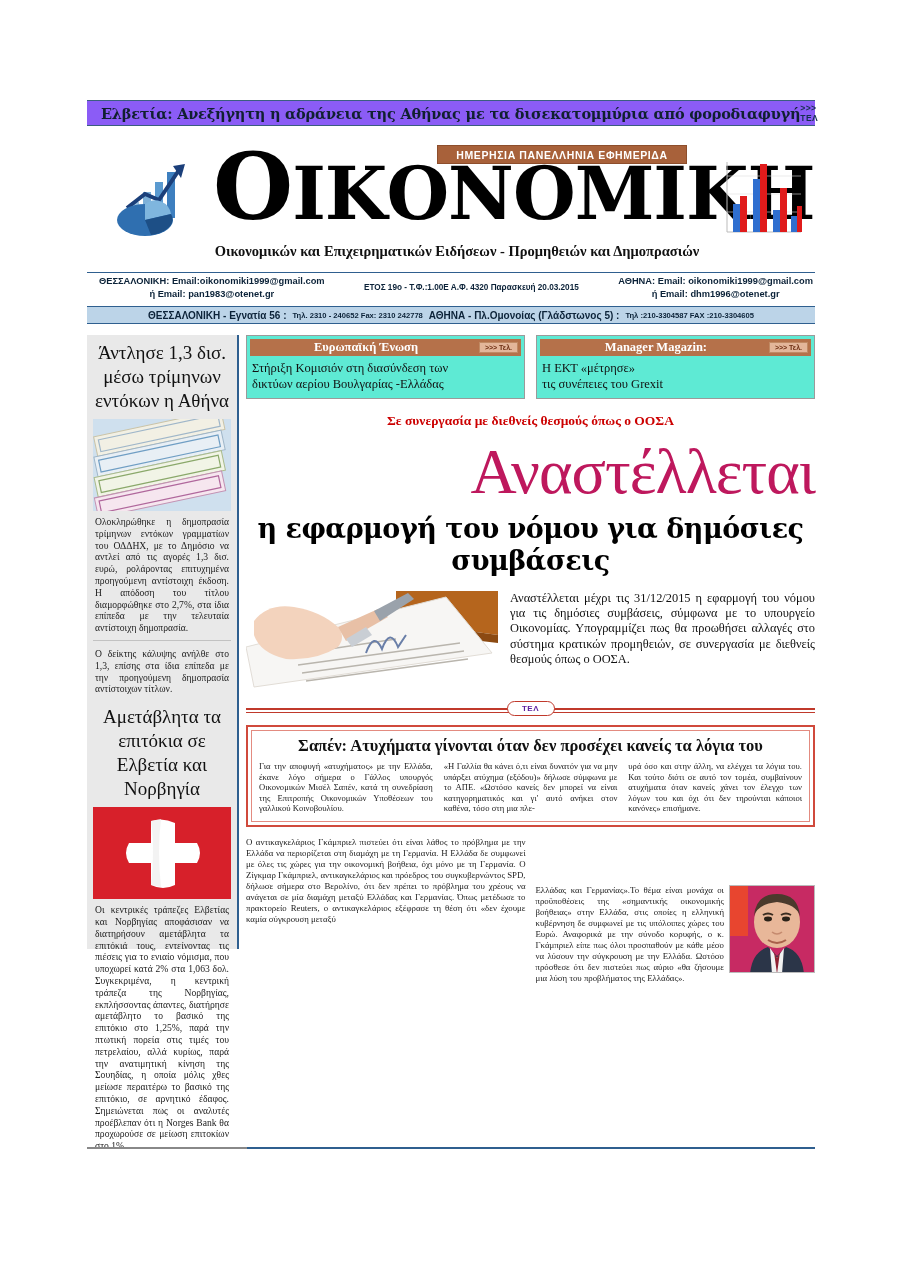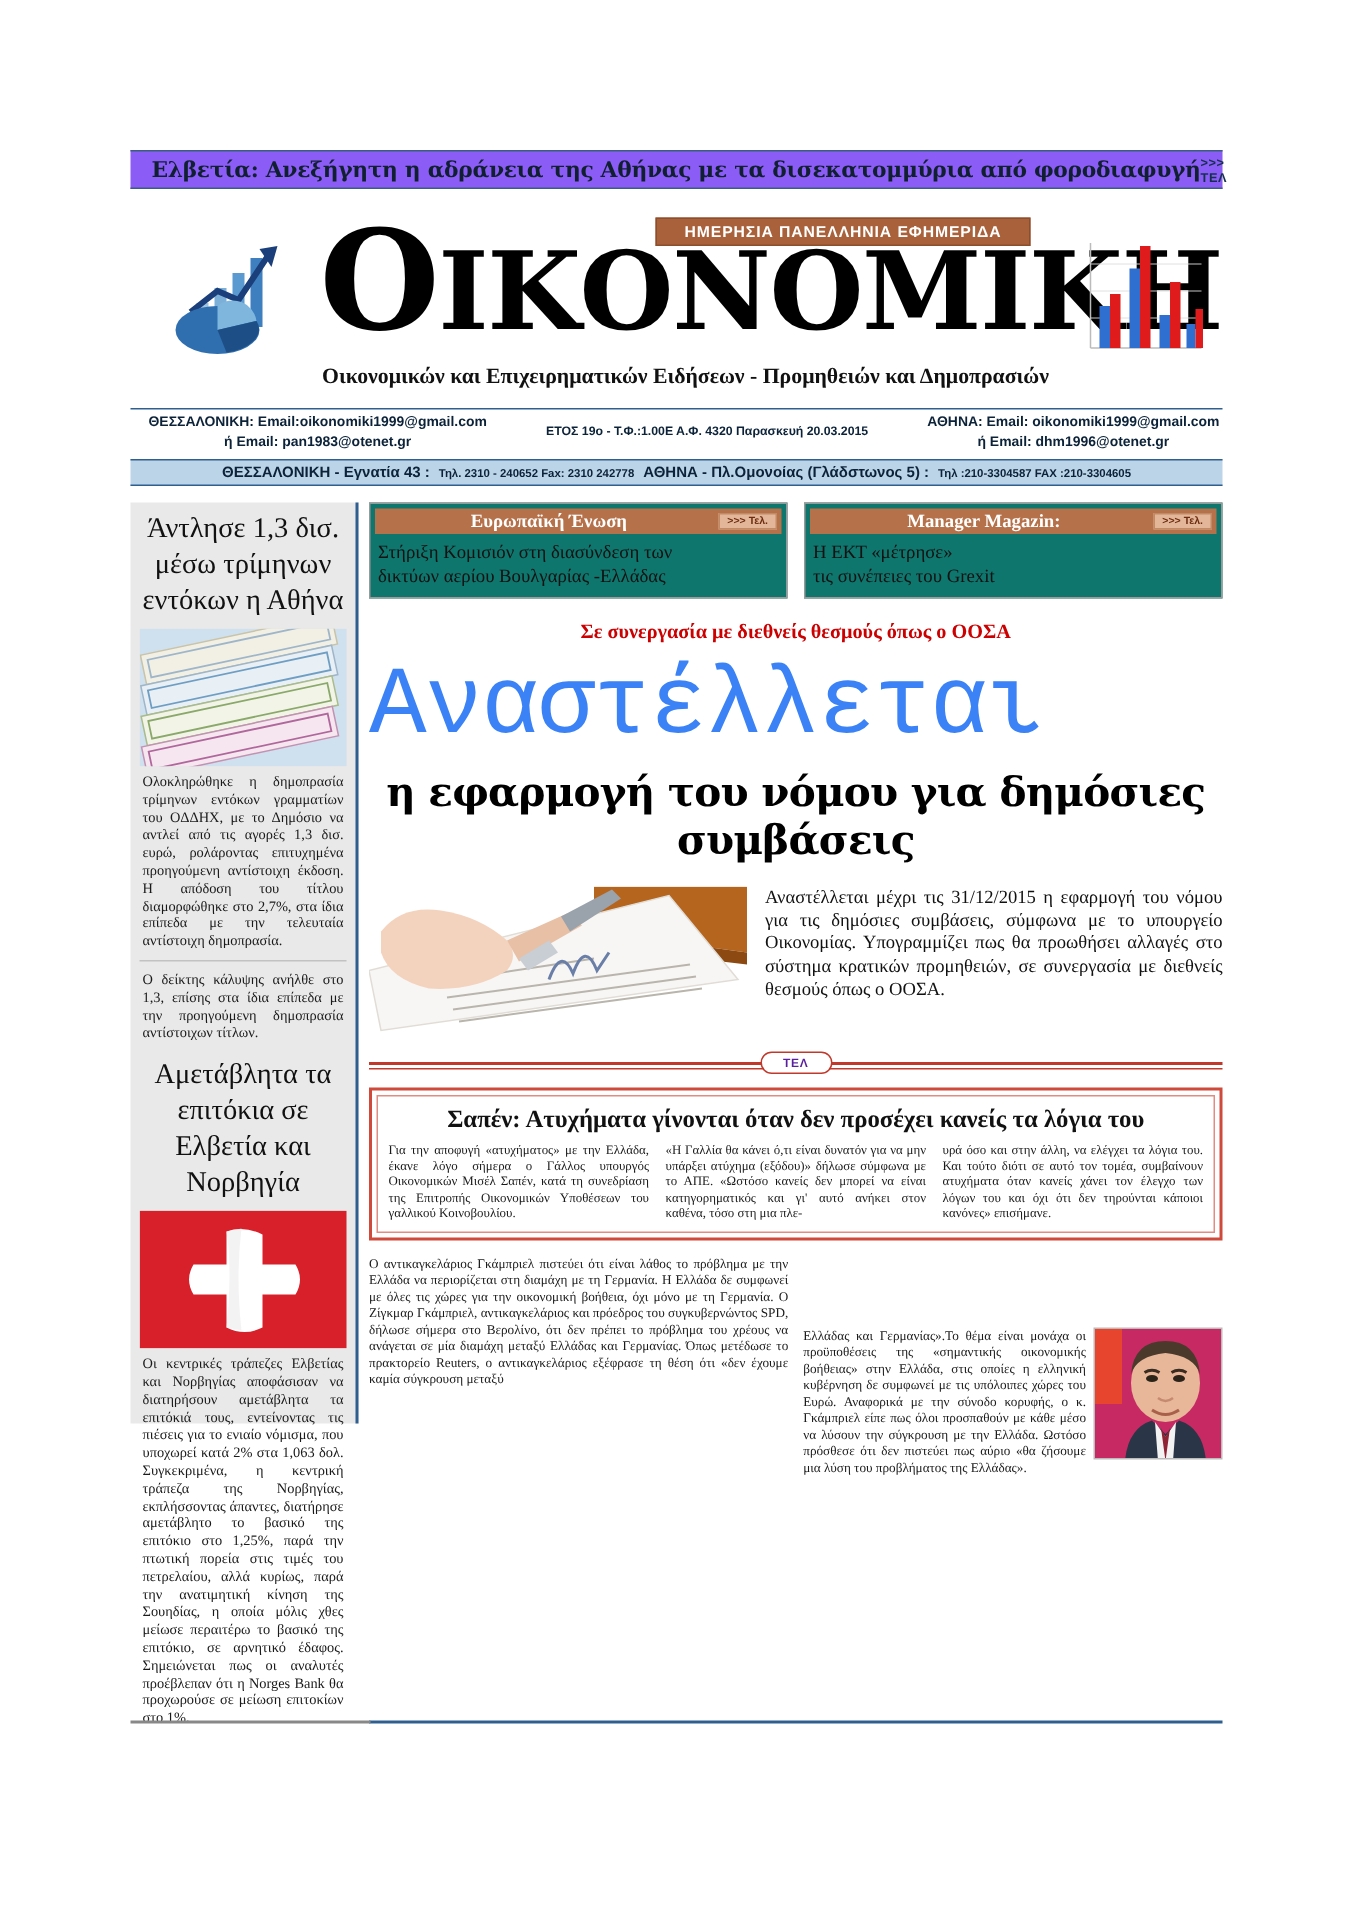--- a/index.html
+++ b/index.html
@@ -116,21 +116,21 @@
     font-size: 9.6px; line-height: 11.8px; text-align: justify; color: #1a1a1a;
     padding: 5px 2px 4px 2px; hyphens: auto;
   }
   .lc-sep { height: 1px; background: #c2c2c2; margin: 2px 0; }
 
   .maincol { position: absolute; left: 246px; top: 335px; width: 569px; }
 
   
   .teasers { display: flex; gap: 11px; }
   .teaser {
-    flex: 1; border: 1px solid #9a9a9a; background: #0f766e;
+    flex: 1; border: 1px solid #9a9a9a; background: #5eead4;
     padding: 3px 3px 6px 3px;
   }
   .teaser-head {
     display: flex; align-items: center; justify-content: space-between;
     background: #b5714a; height: 17px; padding: 0 3px;
   }
   .teaser-title {
     flex: 1; text-align: center;
     font-family: "Liberation Serif", serif;
     font-size: 12.5px; font-weight: bold; color: #ffffff;
@@ -147,23 +147,23 @@
     font-size: 12.5px; line-height: 16px; color: #111;
   }
 
   
   .kicker {
     text-align: center; color: #cc0000;
     font-family: "Liberation Serif", serif;
     font-size: 13.5px; font-weight: bold; margin-top: 14px;
   }
   .headline {
-    text-align: left;
-    font-family: Liberation Mono, monospace;
-    font-size: 64px; line-height: 74px; font-weight: normal; color: #3b82f6;
+    text-align: right;
+    font-family: Liberation Serif, serif;
+    font-size: 64px; line-height: 74px; font-weight: normal; color: #be185d;
     margin-top: 6px; letter-spacing: -1px;
   }
   .subheadline {
     text-align: center;
     font-family: "DejaVu Serif", serif;
     font-size: 27px; line-height: 32px; font-weight: bold; color: #000;
     margin-top: 4px; letter-spacing: -0.5px;
   }
 
   
@@ -291,21 +291,21 @@
         <span>ΘΕΣΣΑΛΟΝΙΚΗ: Email:oikonomiki1999@gmail.com</span>
         <span class="ln2">ή Email: pan1983@otenet.gr</span>
       </div>
       <div class="contact-center">ΕΤΟΣ 19ο  - Τ.Φ.:1.00Ε  Α.Φ. 4320 Παρασκευή 20.03.2015</div>
       <div class="contact-col right">
         <span>ΑΘΗΝΑ: Email: oikonomiki1999@gmail.com</span>
         <span class="ln2">ή Email: dhm1996@otenet.gr</span>
       </div>
     </div>
     <div class="addr-bar">
-      <span class="b">ΘΕΣΣΑΛΟΝΙΚΗ - Εγνατία 43 :</span>
+      <span class="b">ΘΕΣΣΑΛΟΝΙΚΗ - Εγνατία 56 :</span>
       <span class="s">Τηλ. 2310 - 240652 Fax: 2310 242778</span>
       <span class="b">ΑΘΗΝΑ - Πλ.Ομονοίας (Γλάδστωνος 5) :</span>
       <span class="s">Τηλ :210-3304587  FAX :210-3304605</span>
     </div>
   </div>
 
   <div class="leftcol">
 
     <div class="lc-head">Άντλησε 1,3 δισ. μέσω τρίμηνων εντόκων η Αθήνα</div>
 

